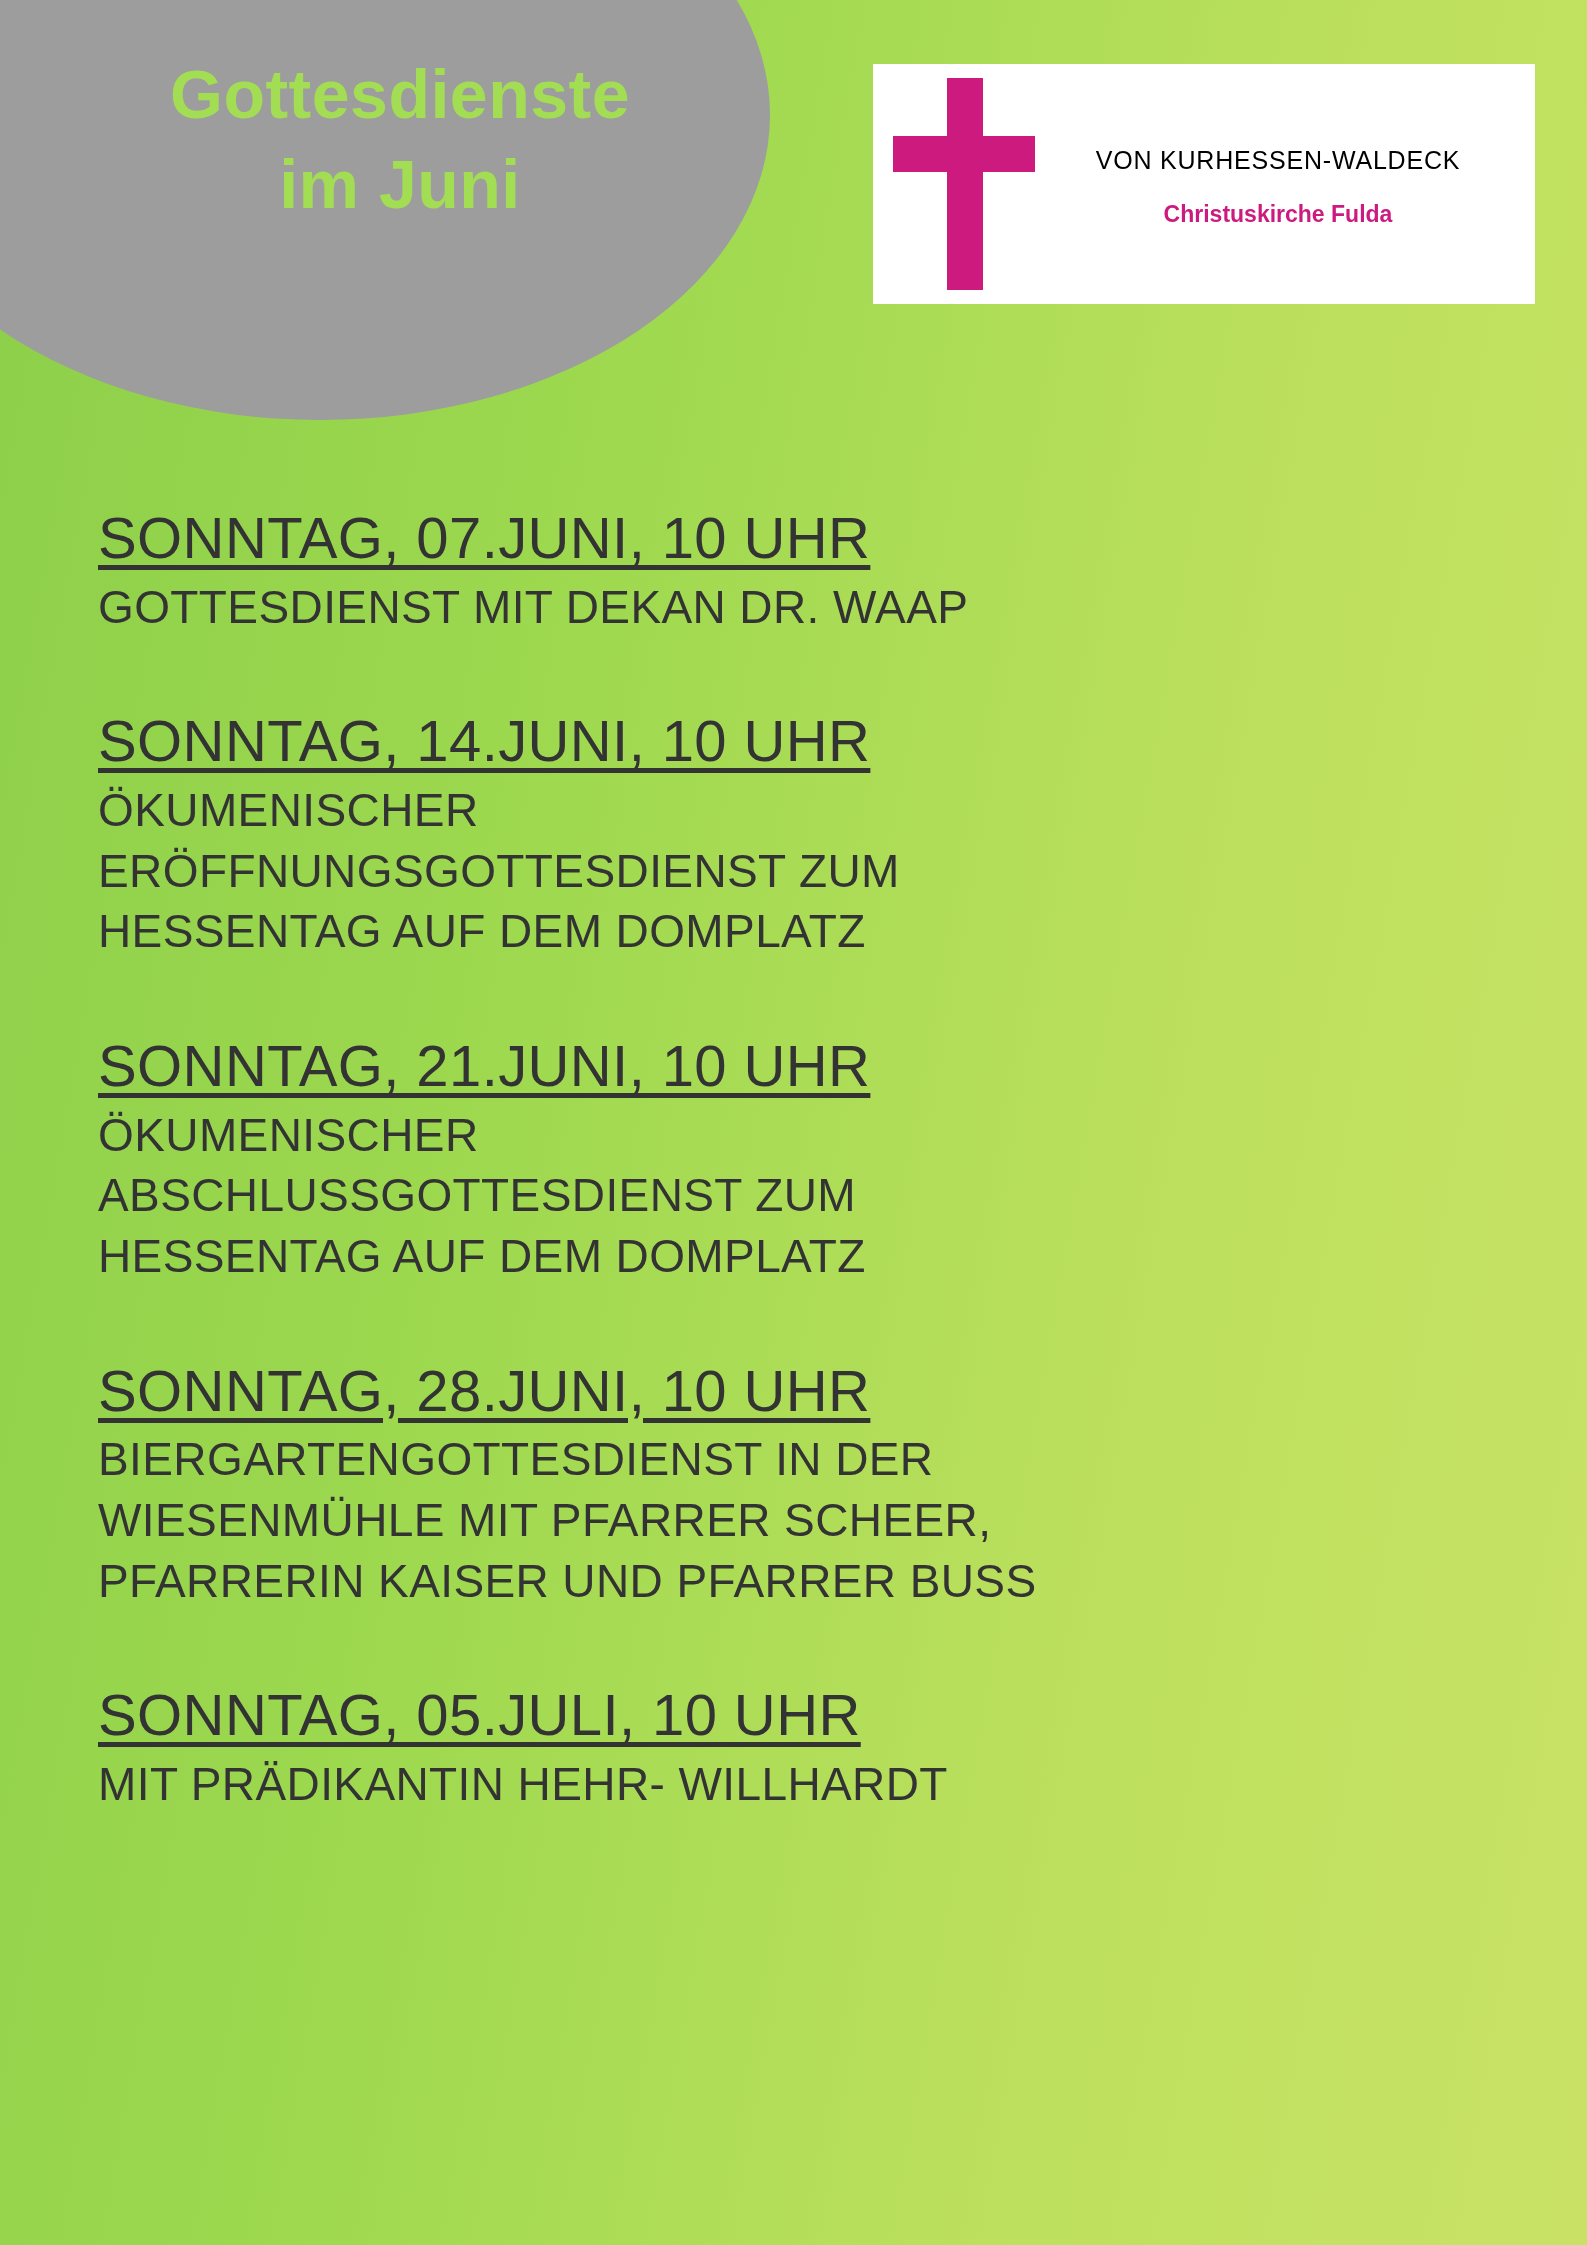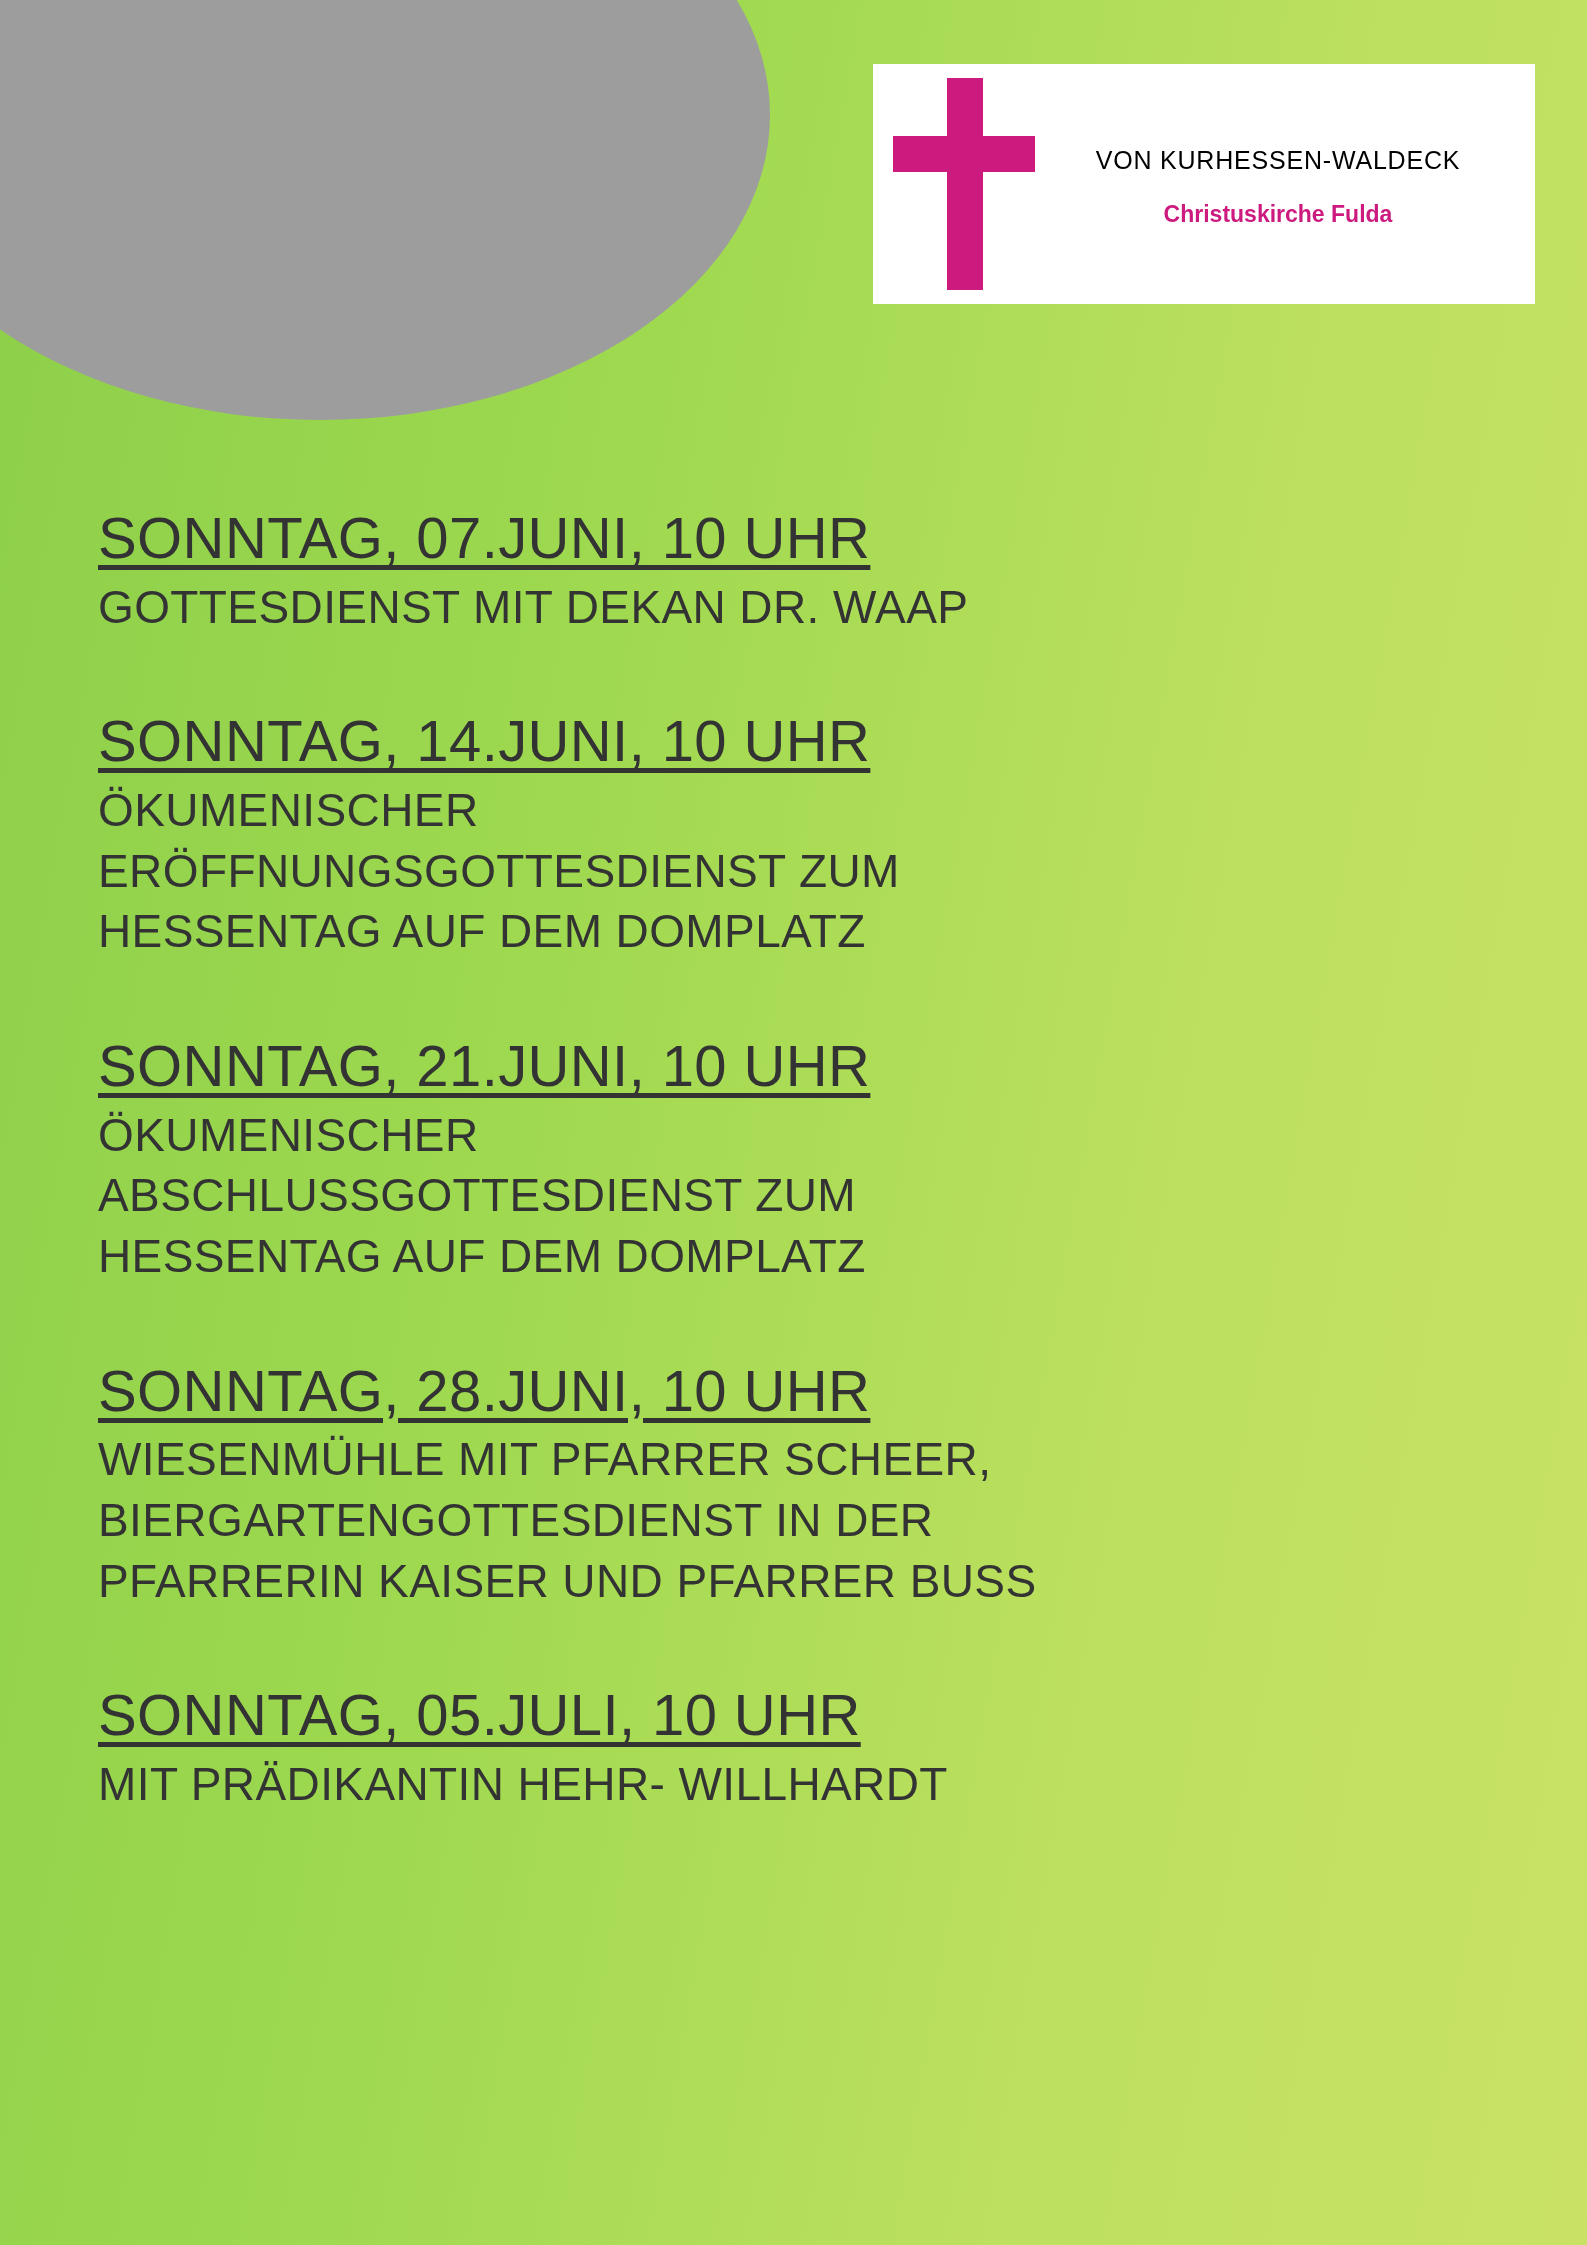--- a/index.html
+++ b/index.html
@@ -151,20 +151,24 @@
     display: block;
   }
 </style>
 </head>
 <body>
 
 <div class="poster">
 
   <div class="headline-circle"></div>
 
+  <div class="headline">
+    <span class="line">Gottesdienste</span>
+    <span class="line">im Juni</span>
+  </div>
 
   <div class="logo-box">
     <div class="logo-cross">
       <div class="vert"></div>
       <div class="horz"></div>
     </div>
     <div class="logo-text">
       <div class="logo-line2">VON KURHESSEN-WALDECK</div>
       <div class="logo-line3">Christuskirche Fulda</div>
     </div>
@@ -193,22 +197,22 @@
       <div class="service-desc">
         <span class="dline">ÖKUMENISCHER</span>
         <span class="dline">ABSCHLUSSGOTTESDIENST ZUM</span>
         <span class="dline">HESSENTAG AUF DEM DOMPLATZ</span>
       </div>
     </div>
 
     <div class="service">
       <div class="service-date">SONNTAG, 28.JUNI, 10 UHR</div>
       <div class="service-desc">
+        <span class="dline">BIERGARTENGOTTESDIENST IN DER</span>
         <span class="dline">WIESENMÜHLE MIT PFARRER SCHEER,</span>
-        <span class="dline">BIERGARTENGOTTESDIENST IN DER</span>
         <span class="dline">PFARRERIN KAISER UND PFARRER BUSS</span>
       </div>
     </div>
 
     <div class="service">
       <div class="service-date">SONNTAG, 05.JULI, 10 UHR</div>
       <div class="service-desc">
         <span class="dline">MIT PRÄDIKANTIN HEHR- WILLHARDT</span>
       </div>
     </div>

